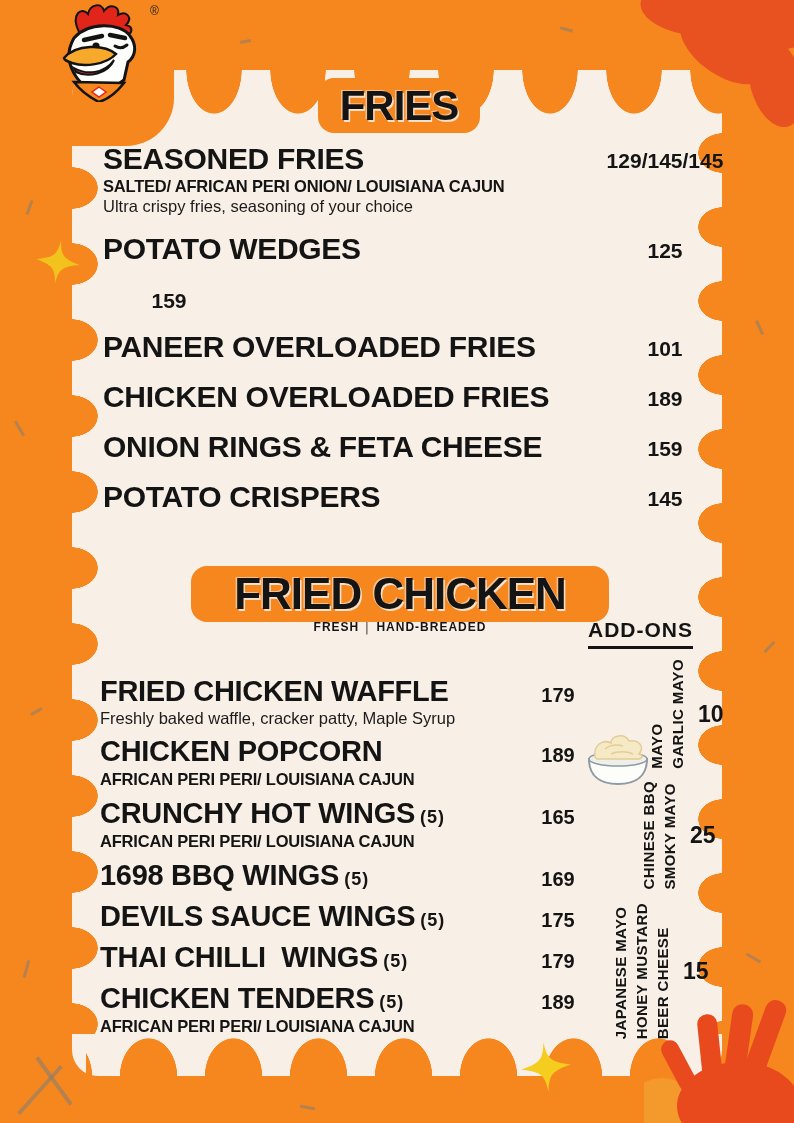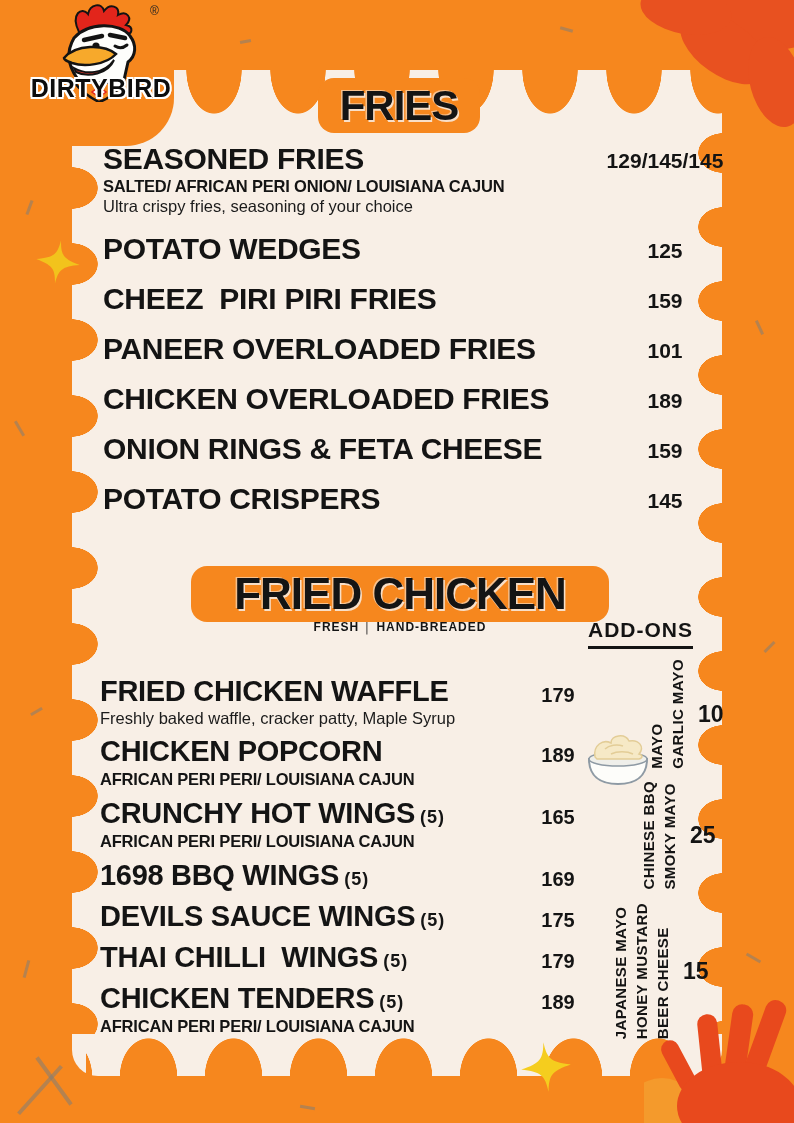--- a/index.html
+++ b/index.html
@@ -148,45 +148,40 @@
       <path d="M60 38 L78 34" stroke="#131313" stroke-width="4.5" stroke-linecap="round" fill="none"></path>
       <path d="M86 33 L101 36" stroke="#131313" stroke-width="4.5" stroke-linecap="round" fill="none"></path>
       <circle cx="72" cy="44" r="3.6" fill="#131313"></circle>
       <path d="M91 44 Q97 48 103 43" stroke="#131313" stroke-width="3" fill="none" stroke-linecap="round"></path>
       <path d="M40 56 C52 42 80 42 92 52 C82 63 60 65 48 61 C43 59 40 58 40 56 Z" fill="#F7A92B" stroke="#131313" stroke-width="2.5"></path>
       <path d="M50 66 C62 73 80 72 90 58 C84 72 64 76 52 70 Z" fill="#D8342C" stroke="#131313" stroke-width="2"></path>
       <path d="M50 80 L100 81 C93 90 85 97 75 100 C65 95 56 88 50 80 Z" fill="#F6871E" stroke="#131313" stroke-width="2.5"></path>
       <path d="M75 85 l7 5 -7 5 -7 -5 Z" fill="#FFFFFF" stroke="#E2251B" stroke-width="1.5"></path>
       <text x="126" y="13" font-size="12" fill="#222">®</text>
     </svg>
-    <div class="brand-word">DIRTYBIRD</div>
   </div>
 
   <div class="pill pill-fries">FRIES</div>
   <section class="items fries-items" id="fries-items">
       <div class="item">
     <div class="item-main">
       <div class="item-title"><span class="item-name">SEASONED FRIES</span></div>
       <div class="item-sub">SALTED/ AFRICAN PERI ONION/ LOUISIANA CAJUN</div>
       <div class="item-desc">Ultra crispy fries, seasoning of your choice</div>
     </div>
     <div class="item-price">129/145/145</div>
   </div>
       <div class="item">
     <div class="item-main">
       <div class="item-title"><span class="item-name">POTATO WEDGES</span></div>
 
     </div>
     <div class="item-price">125</div>
   </div>
       <div class="item">
-    <div class="item-main">
-      <div class="item-title"><span class="item-name">CHEEZ  PIRI PIRI FRIES</span></div>
-
-    </div>
     <div class="item-price">159</div>
   </div>
       <div class="item">
     <div class="item-main">
       <div class="item-title"><span class="item-name">PANEER OVERLOADED FRIES</span></div>
 
     </div>
     <div class="item-price">101</div>
   </div>
       <div class="item">

